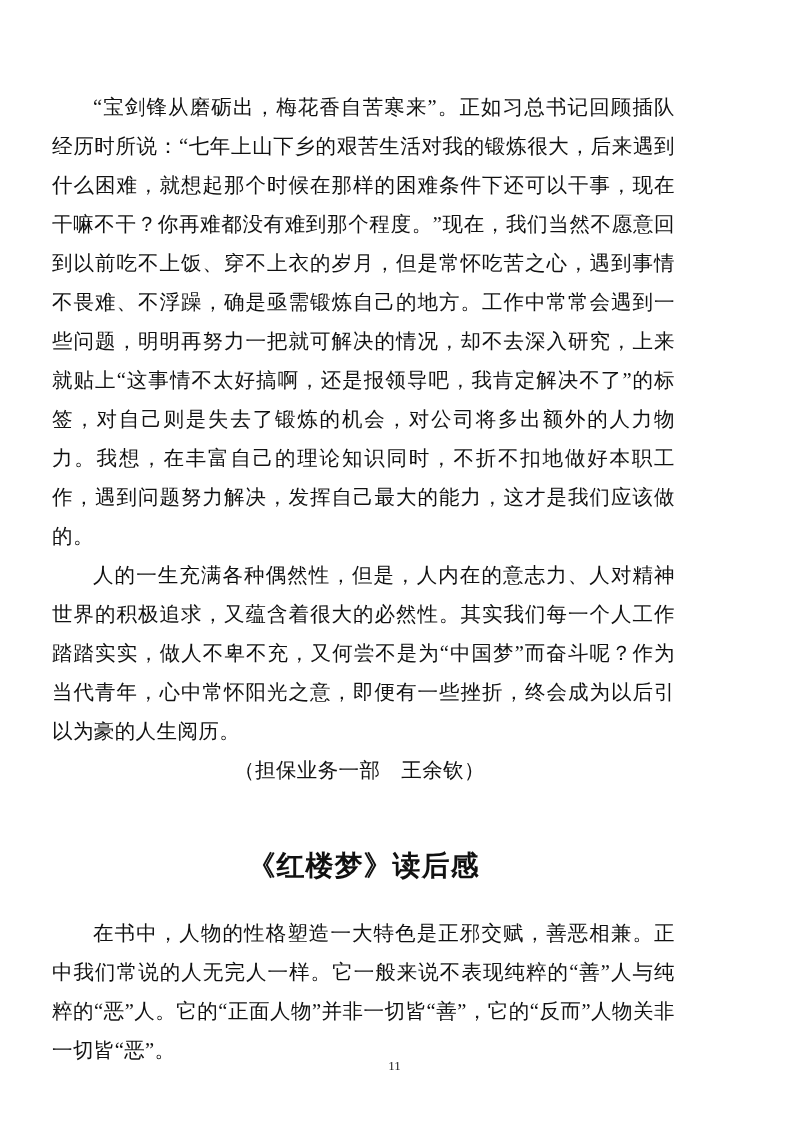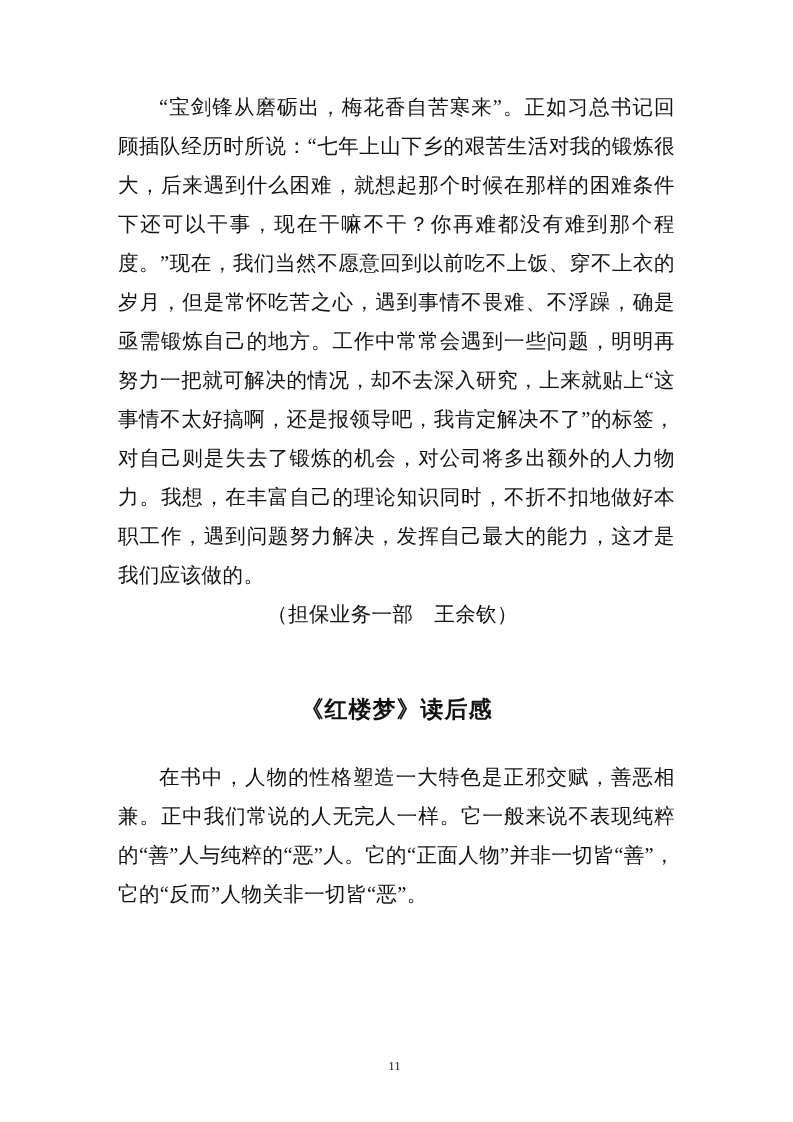--- a/index.html
+++ b/index.html
@@ -14,21 +14,21 @@
     font-family: "Liberation Serif", "DejaVu Serif", serif;
     color: #111111;
     overflow: hidden;
   }
   .page {
     position: absolute;
     left: 0; top: 0;
     width: 793px;
     height: 1122px;
     box-sizing: border-box;
-    padding: 88px 118px 60px 118px;
+    padding: 88px 118px 60px 52px;
   }
   .doc-body {
     font-size: 20.5px;
     line-height: 39px;
     text-align: justify;
     text-justify: inter-ideograph;
     letter-spacing: 0.4px;
   }
   p.para {
     margin: 0;
@@ -38,21 +38,21 @@
     margin: 0;
     text-align: center;
     text-indent: 0;
     padding-right: 8px;
   }
   .spacer-lg {
     height: 56px;
   }
   h2.section-title {
     margin: 0;
-    font-size: 23px;
+    font-size: 28px;
     line-height: 40px;
     text-align: center;
     font-weight: bold;
     letter-spacing: 1px;
   }
   .spacer-md {
     height: 28px;
   }
   .page-number {
     position: absolute;
@@ -66,20 +66,21 @@
   }
 </style>
 </head>
 <body>
 
 <div class="page">
   <div class="doc-body">
 
     <p class="para">“宝剑锋从磨砺出，梅花香自苦寒来”。正如习总书记回顾插队经历时所说：“七年上山下乡的艰苦生活对我的锻炼很大，后来遇到什么困难，就想起那个时候在那样的困难条件下还可以干事，现在干嘛不干？你再难都没有难到那个程度。”现在，我们当然不愿意回到以前吃不上饭、穿不上衣的岁月，但是常怀吃苦之心，遇到事情不畏难、不浮躁，确是亟需锻炼自己的地方。工作中常常会遇到一些问题，明明再努力一把就可解决的情况，却不去深入研究，上来就贴上“这事情不太好搞啊，还是报领导吧，我肯定解决不了”的标签，对自己则是失去了锻炼的机会，对公司将多出额外的人力物力。我想，在丰富自己的理论知识同时，不折不扣地做好本职工作，遇到问题努力解决，发挥自己最大的能力，这才是我们应该做的。</p>
 
+    <p class="para">人的一生充满各种偶然性，但是，人内在的意志力、人对精神世界的积极追求，又蕴含着很大的必然性。其实我们每一个人工作踏踏实实，做人不卑不充，又何尝不是为“中国梦”而奋斗呢？作为当代青年，心中常怀阳光之意，即便有一些挫折，终会成为以后引以为豪的人生阅历。</p>
 
     <p class="signature">（担保业务一部　王余钦）</p>
 
     <div class="spacer-lg"></div>
 
     <h2 class="section-title">《红楼梦》读后感</h2>
 
     <div class="spacer-md"></div>
 
 

